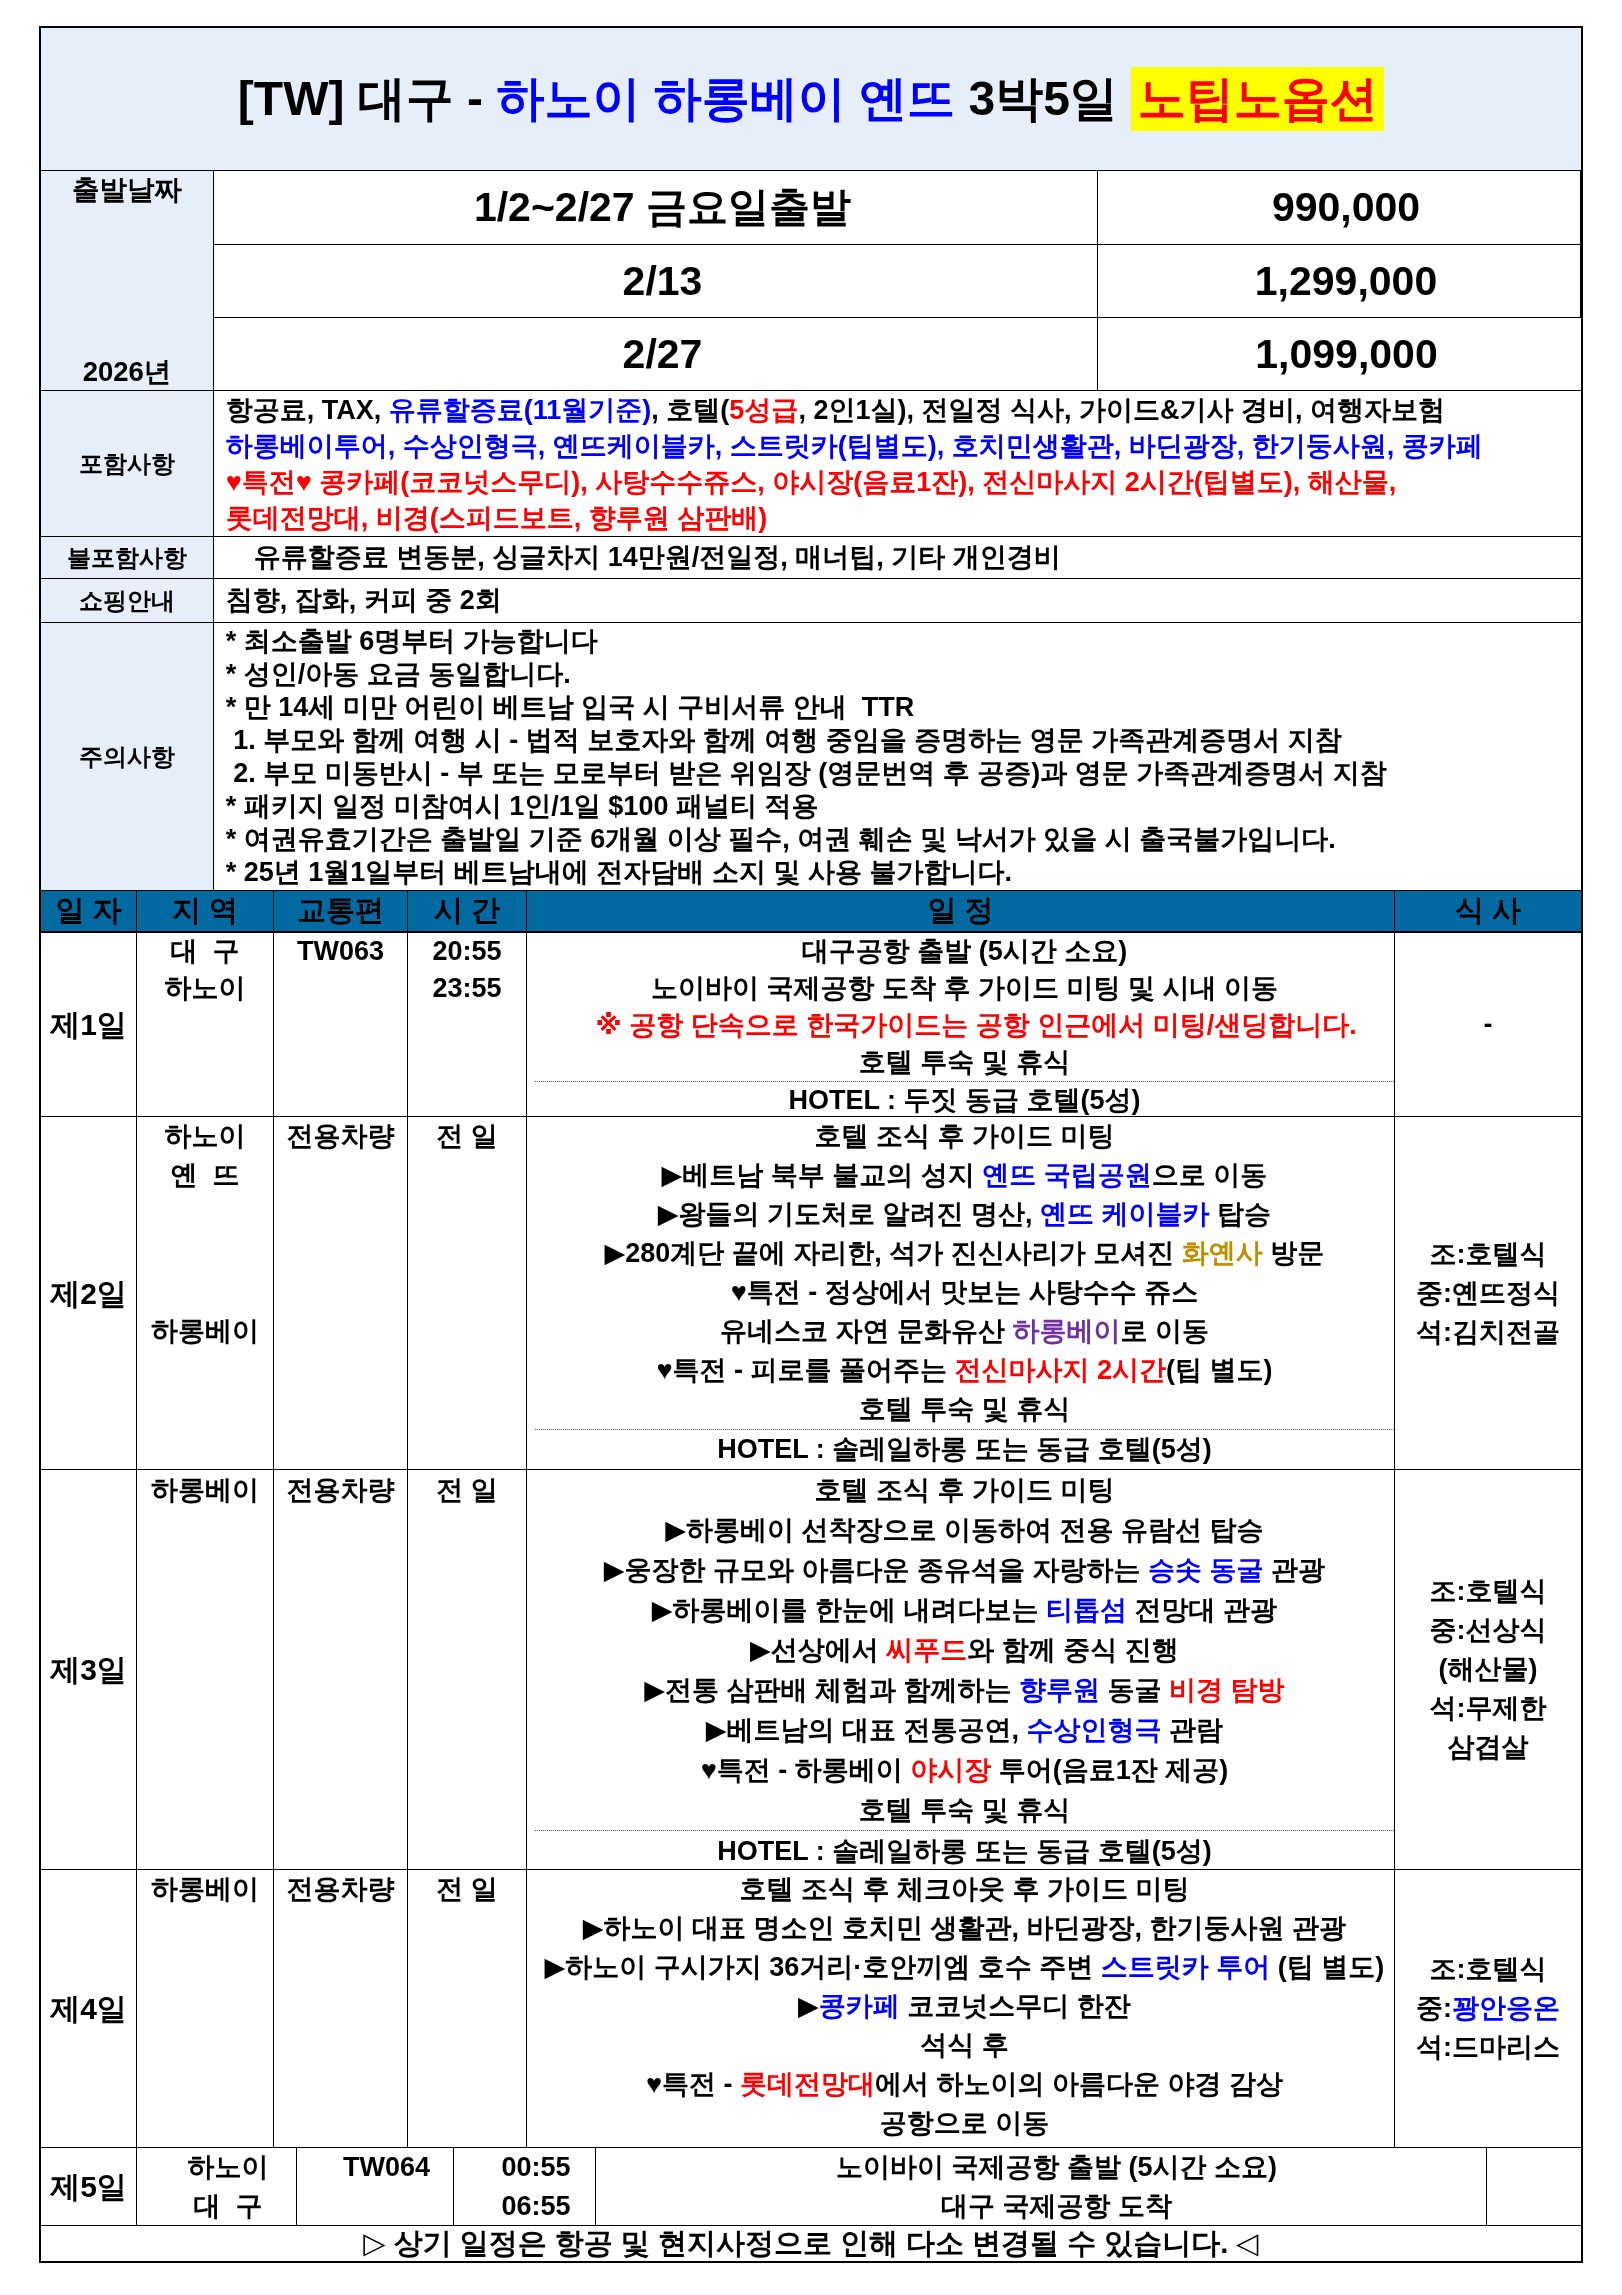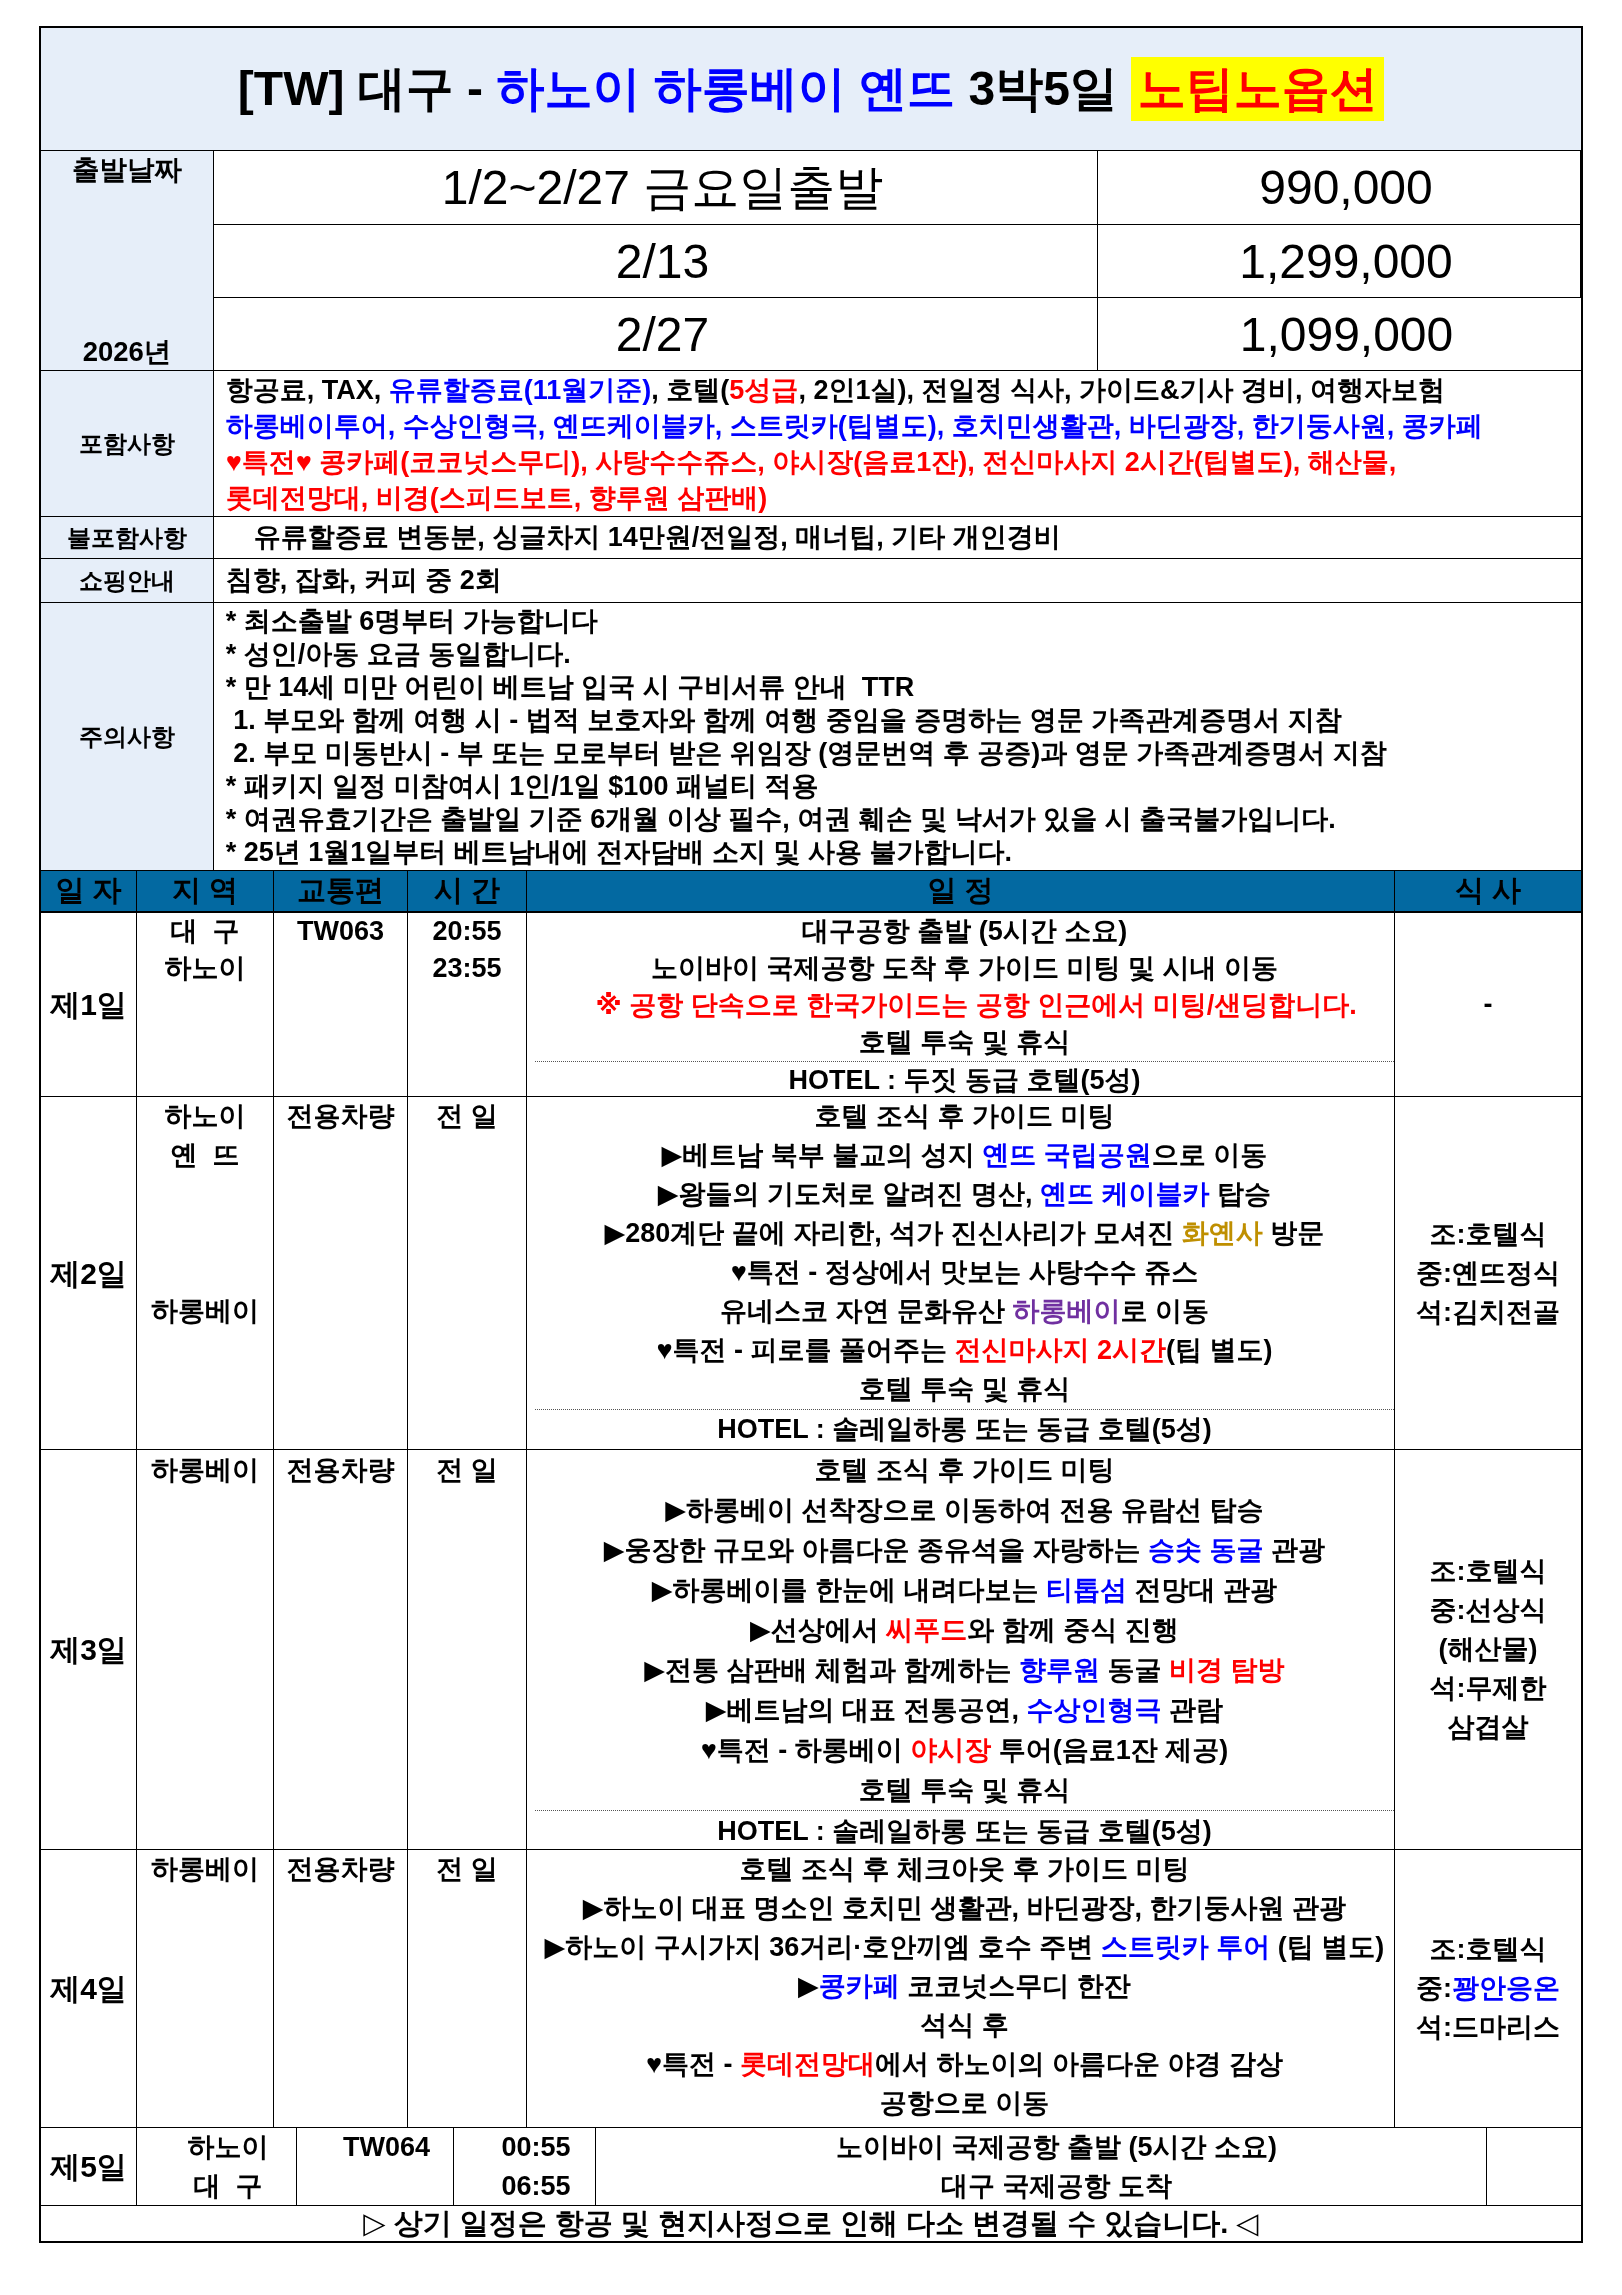--- a/index.html
+++ b/index.html
@@ -9,30 +9,30 @@
   .trow{border-top:1.3px solid #000;box-sizing:border-box;}
   .trow:first-child{border-top:none;}
   .cell{box-sizing:border-box;border-right:1.3px solid #000;overflow:hidden;}
   .cell:last-child{border-right:none;}
   .lb{background:#E6EEF9;}
   .line{white-space:pre;}
   .c-k{color:#000;} .c-b{color:#0000FF;} .c-r{color:#FF0000;}
   .c-p{color:#7030A0;} .c-g{color:#BF8F00;}
 
   
-  .title-row{height:122px;background:#E6EEF9;display:flex;align-items:center;justify-content:center;
+  .title-row{height:142px;background:#E6EEF9;display:flex;align-items:center;justify-content:center;
              font-size:48px;font-weight:bold;white-space:pre;}
   .badge{background:#FFFF00;color:#FF0000;padding:0 6.5px;}
 
   
   .price-grid{display:grid;grid-template-columns:173px 884px 1fr;grid-template-rows:repeat(3,73px);}
   .price-label{grid-row:1/4;display:flex;flex-direction:column;align-items:center;justify-content:space-between;
                font-size:27.5px;font-weight:bold;line-height:37px;}
   .price-date,.price-val{display:flex;align-items:center;justify-content:center;
-               font-size:48px;font-weight:normal;border-top:1.3px solid #000;padding-left:14px;}
+               font-size:41px;font-weight:bold;border-top:1.3px solid #000;padding-left:14px;}
   .pr0{border-top:none !important;}
   .price-date{border-right:1.3px solid #000;}
 
   
   .sec{display:grid;grid-template-columns:173px 1fr;}
   .sec-label{display:flex;align-items:center;justify-content:center;font-size:24px;font-weight:600;
              border-right:1.3px solid #000;box-sizing:border-box;}
   .sec-body{padding-left:11.8px;display:flex;flex-direction:column;justify-content:center;
             font-size:27px;font-weight:600;}
   .sec-incl{height:146px;} .sec-incl .line{line-height:36px;}

